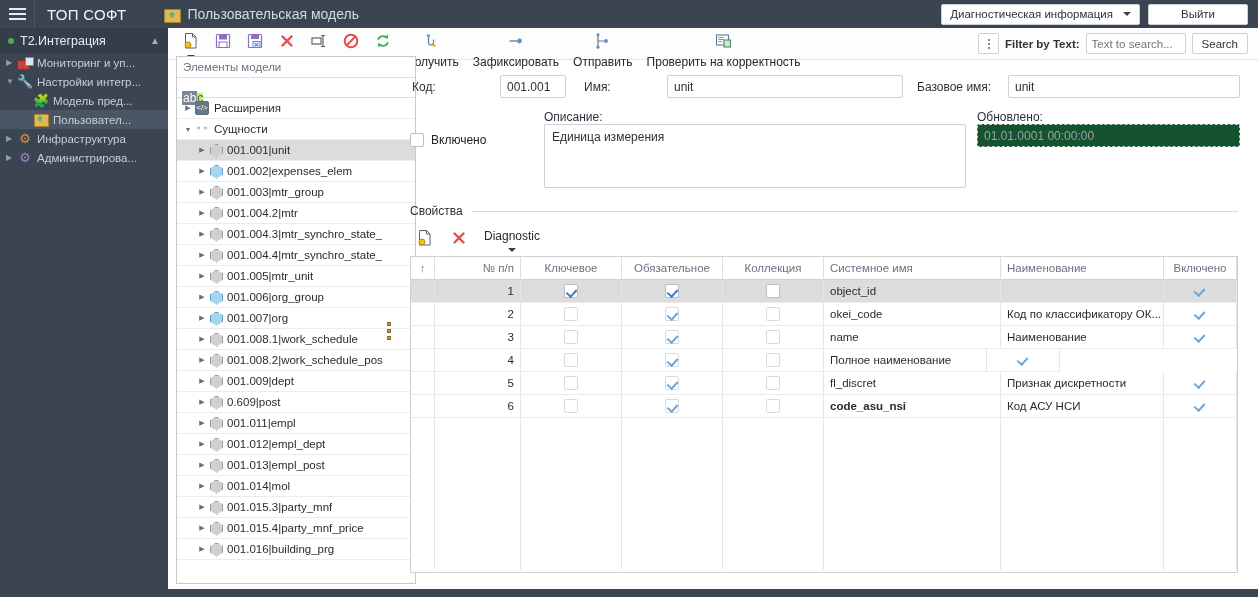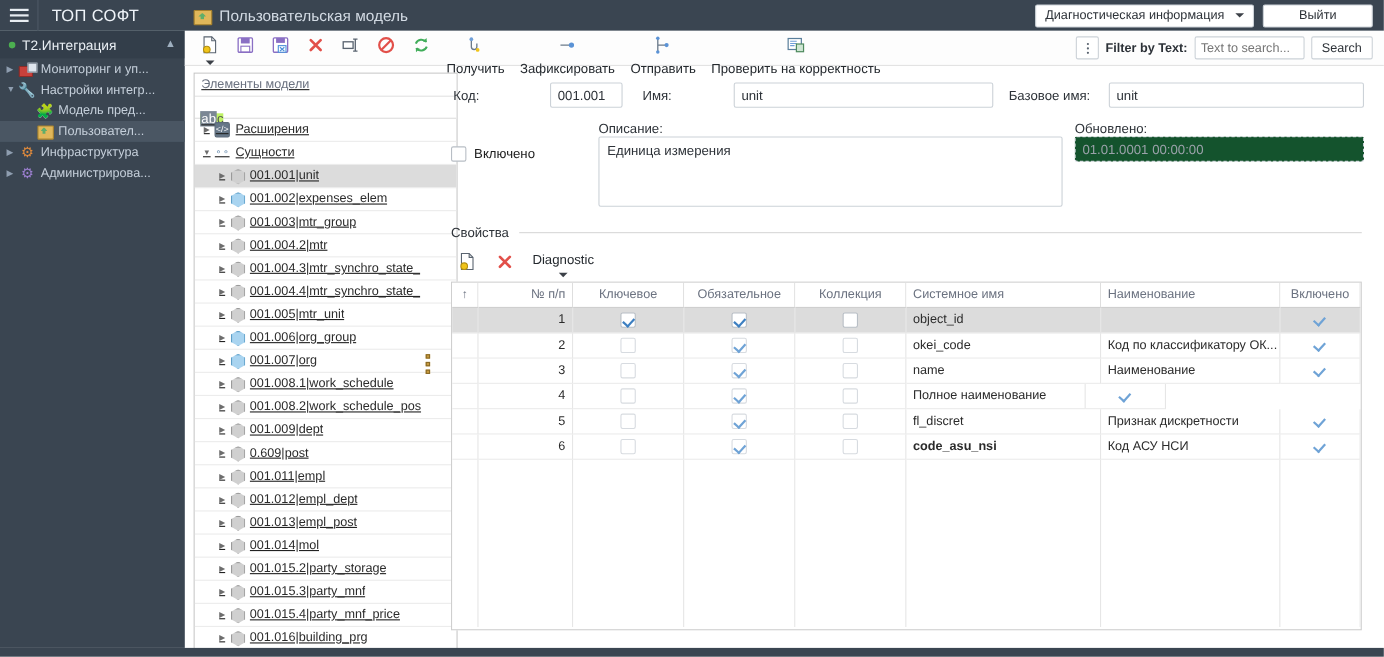--- a/index.html
+++ b/index.html
@@ -23,21 +23,21 @@
     width: 34px; height: 28px; display: flex; flex-direction: column;
     align-items: center; justify-content: center; gap: 3px;
     cursor: pointer;
   }
   #hamburger i { display:block; width: 17px; height: 2px; background: #e8edf2; }
   .topbar-sep { width:1px; height:28px; background:#4d5865; }
   #brand {
     color: #eef3f8; font-size: 15px; letter-spacing: .3px;
     padding: 0 10px 0 12px; white-space: nowrap;
   }
-  #doc-title-wrap { display:flex; align-items:center; gap:8px; margin-left: 40px; }
+  #doc-title-wrap { display:flex; align-items:center; gap:8px; margin-left: 28px; }
   #doc-title { color: #d3dbe4; font-size: 14px; white-space: nowrap; }
   .folder-icon {
     width:15px; height:13px; position: relative; flex: 0 0 auto;
   }
   .folder-icon:before {
     content:''; position:absolute; left:0; top:1px; width:15px; height:12px;
     background:#e0b75a; border:1px solid #a8822c; border-radius:1px;
   }
   .folder-icon:after {
     content:''; position:absolute; left:4px; top:4px; width:7px; height:6px;
@@ -112,22 +112,22 @@
     width:100px;height:21px;border:1px solid #ccd2d8;background:#fff;border-radius:2px;
     font-size:11.5px;color:#8d949c;padding:0 5px;outline:none;font-family:inherit;
   }
   #search-btn{
     height:21px;border:1px solid #ccd2d8;background:#fff;border-radius:2px;
     padding:0 9px;font-size:11.5px;color:#2d3238;cursor:pointer;font-family:inherit;
   }
 
   
   #treepanel {
-    position:absolute; left:176px; top:66px; width:240px; height:528px;
-    border:1px solid #c9c9c9; background:#fff; overflow:hidden;text-decoration:underline;
+    position:absolute; left:176px; top:56px; width:240px; height:528px;
+    border:1px solid #c9c9c9; background:#fff; overflow:hidden;
   }
   #tree-title {
     height:21px; line-height:21px; padding-left:6px; font-size:11.5px;
     color:#6b7280; border-bottom:1px solid #dedede; background:#fff;
   }
   #tree-filter {
     height:20px; display:flex; align-items:center; padding-left:5px;
     border-bottom:1px solid #dedede; background:#fff;
   }
   .abc-ico {
@@ -485,25 +485,20 @@
       </div>
       <div class="tree-row" style="padding-left: 18px;">
         <span class="t-arrow">▶</span>
         <span class="t-ico cube"></span>
         <span class="t-lbl">001.013|empl_post</span>
       </div>
       <div class="tree-row" style="padding-left: 18px;">
         <span class="t-arrow">▶</span>
         <span class="t-ico cube"></span>
         <span class="t-lbl">001.014|mol</span>
-      </div>
-      <div class="tree-row" style="padding-left: 18px;">
-        <span class="t-arrow">▶</span>
-        <span class="t-ico cube"></span>
-        <span class="t-lbl">001.015.2|party_storage</span>
       </div>
       <div class="tree-row" style="padding-left: 18px;">
         <span class="t-arrow">▶</span>
         <span class="t-ico cube"></span>
         <span class="t-lbl">001.015.3|party_mnf</span>
       </div>
       <div class="tree-row" style="padding-left: 18px;">
         <span class="t-arrow">▶</span>
         <span class="t-ico cube"></span>
         <span class="t-lbl">001.015.4|party_mnf_price</span>

